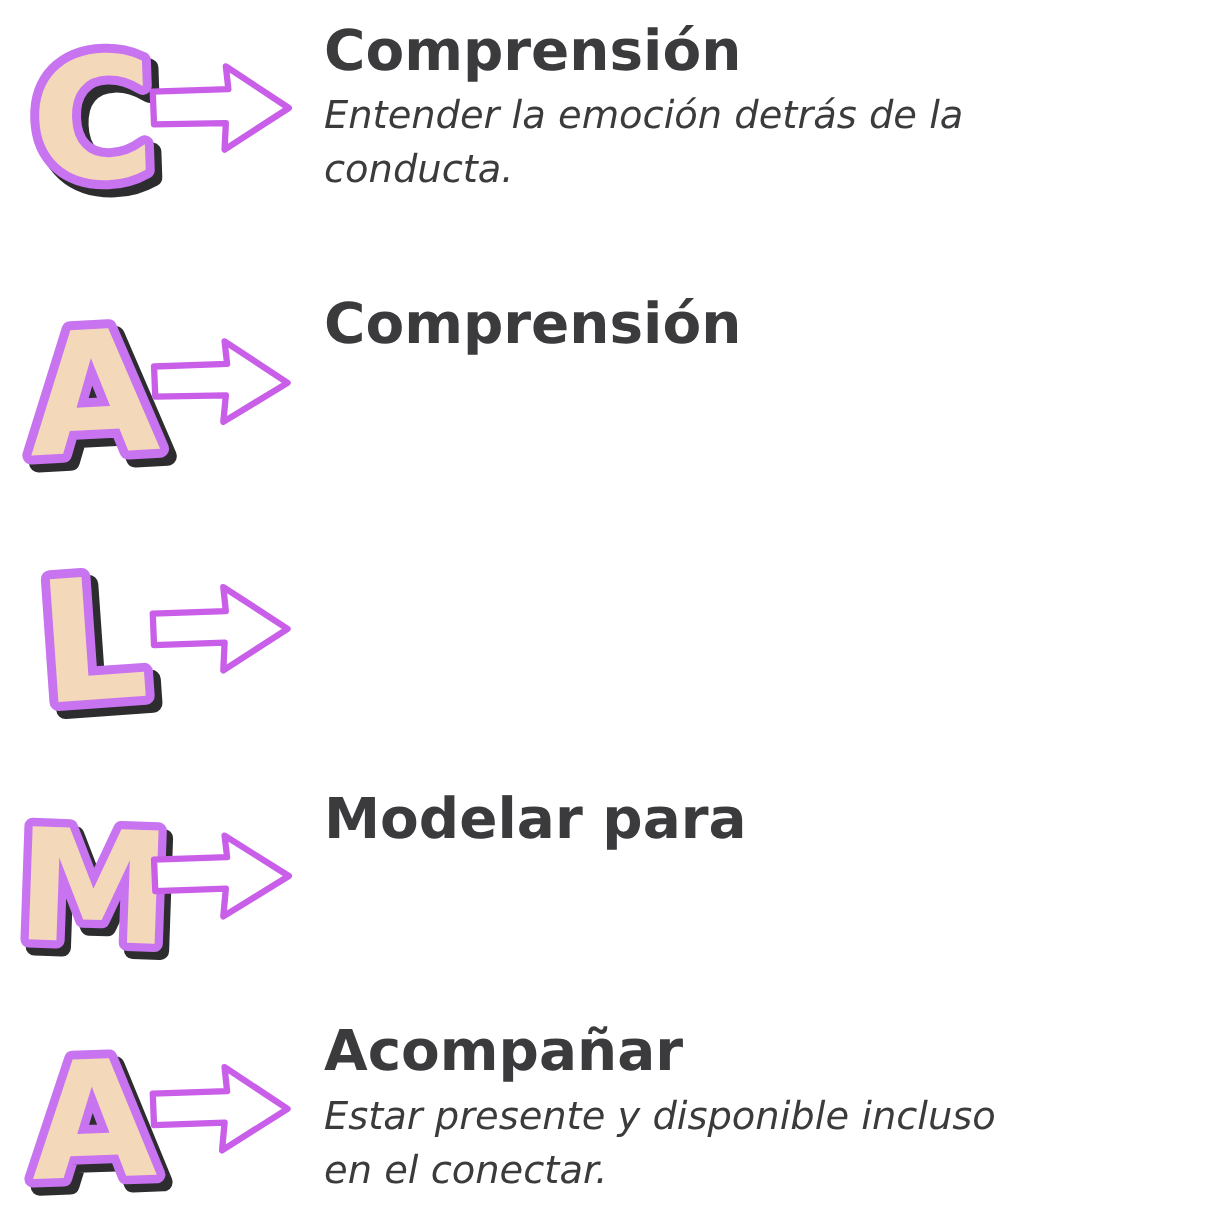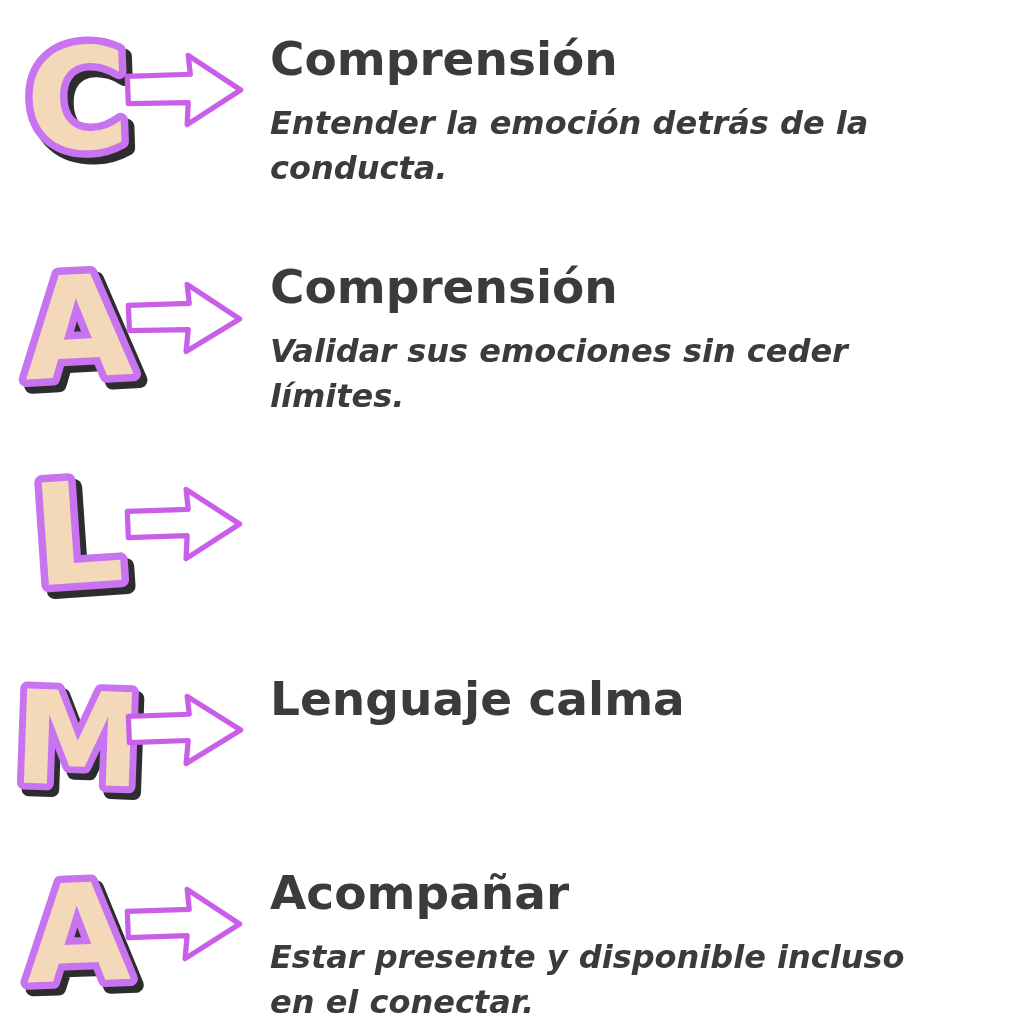--- a/index.html
+++ b/index.html
@@ -73,35 +73,35 @@
   .arrow-path {
     fill: var(--arrow-fill);
     stroke: var(--arrow-stroke);
     stroke-width: 5px;
     stroke-linejoin: round;
     stroke-linecap: round;
   }
 
   .text-wrap {
     position: absolute;
-    left: 270px; top: 16px;
+    left: 270px; top: 0;
     width: 720px;
   }
   .item-title {
     font-size: 47px;
     font-weight: 800;
     color: var(--text-color);
     letter-spacing: 0px;
     line-height: 1.08;
   }
   .item-desc {
-    margin-top: 16px;
+    margin-top: 5px;
     font-size: 32px;
     font-style: italic;
-    font-weight: 700;
+    font-weight: 400;
     color: var(--text-color);
     line-height: 1.42;
     white-space: pre-line;
   }
 </style>
 </head>
 <body>
 
 <div class="canvas">
 
@@ -131,22 +131,20 @@
         <text class="bubble-text letter-main" x="74" y="134" text-anchor="middle">A</text>
       </svg>
     </div>
     <div class="arrow-wrap">
       <svg viewBox="0 0 120 80" aria-hidden="true">
         <path class="arrow-path" d="M7 28 L65 26 L63 8 L113 41 L62 72 L64 51 L8 52 Z"></path>
       </svg>
     </div>
     <div class="text-wrap">
       <div class="item-title">Comprensión</div>
-      <div class="item-desc">Validar sus emociones sin ceder
-límites.</div>
     </div>
   </div>
 
   <div class="row r3">
     <div class="letter-wrap">
       <svg viewBox="0 0 160 170" aria-hidden="true">
         <text class="bubble-text letter-shadow" x="80" y="141" text-anchor="middle">L</text>
         <text class="bubble-text letter-main" x="74" y="134" text-anchor="middle">L</text>
       </svg>
     </div>
@@ -163,21 +161,21 @@
         <text class="bubble-text letter-shadow" x="80" y="141" text-anchor="middle">M</text>
         <text class="bubble-text letter-main" x="74" y="134" text-anchor="middle">M</text>
       </svg>
     </div>
     <div class="arrow-wrap">
       <svg viewBox="0 0 120 80" aria-hidden="true">
         <path class="arrow-path" d="M7 27 L65 25 L63 8 L114 40 L62 72 L64 50 L8 52 Z"></path>
       </svg>
     </div>
     <div class="text-wrap">
-      <div class="item-title">Lenguaje calma</div>
+      <div class="item-title">Modelar para</div>
     </div>
   </div>
 
   <div class="row r5">
     <div class="letter-wrap">
       <svg viewBox="0 0 160 170" aria-hidden="true">
         <text class="bubble-text letter-shadow" x="80" y="141" text-anchor="middle">A</text>
         <text class="bubble-text letter-main" x="74" y="134" text-anchor="middle">A</text>
       </svg>
     </div>

